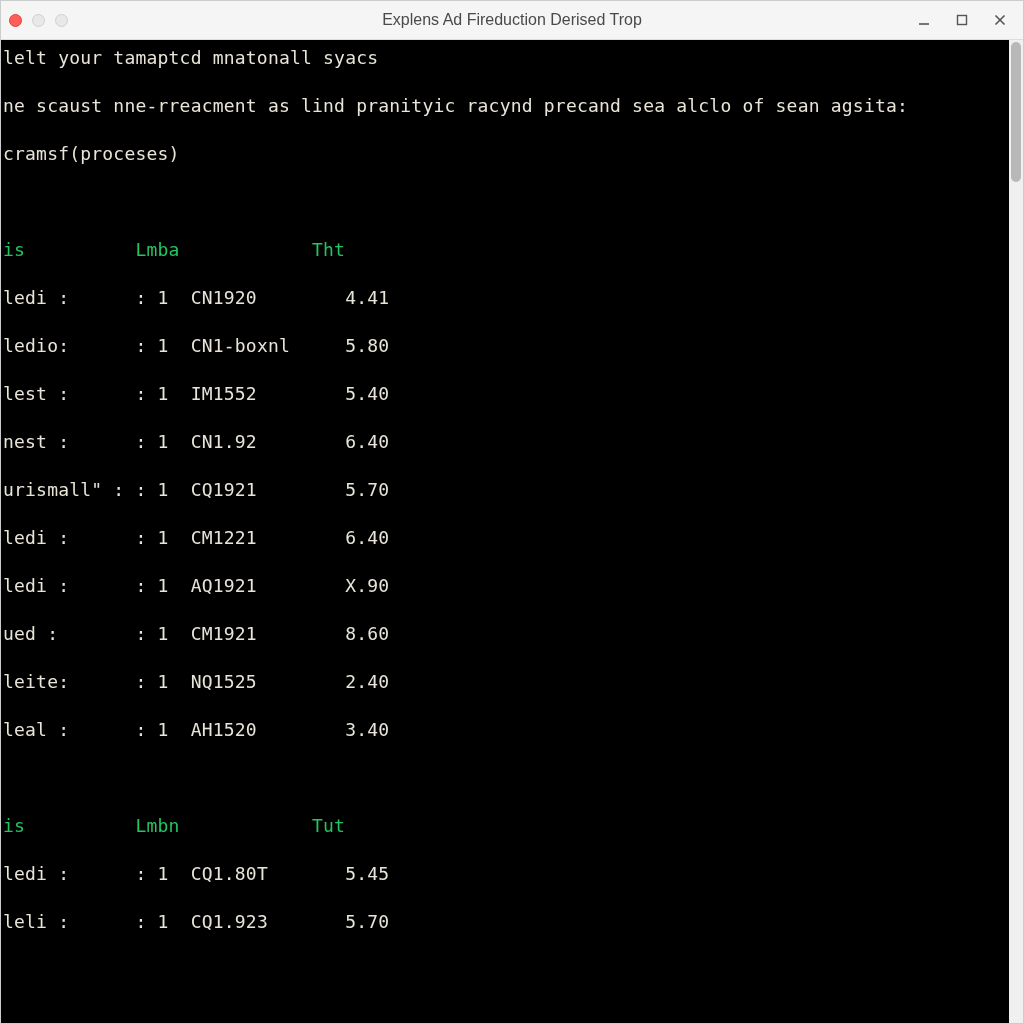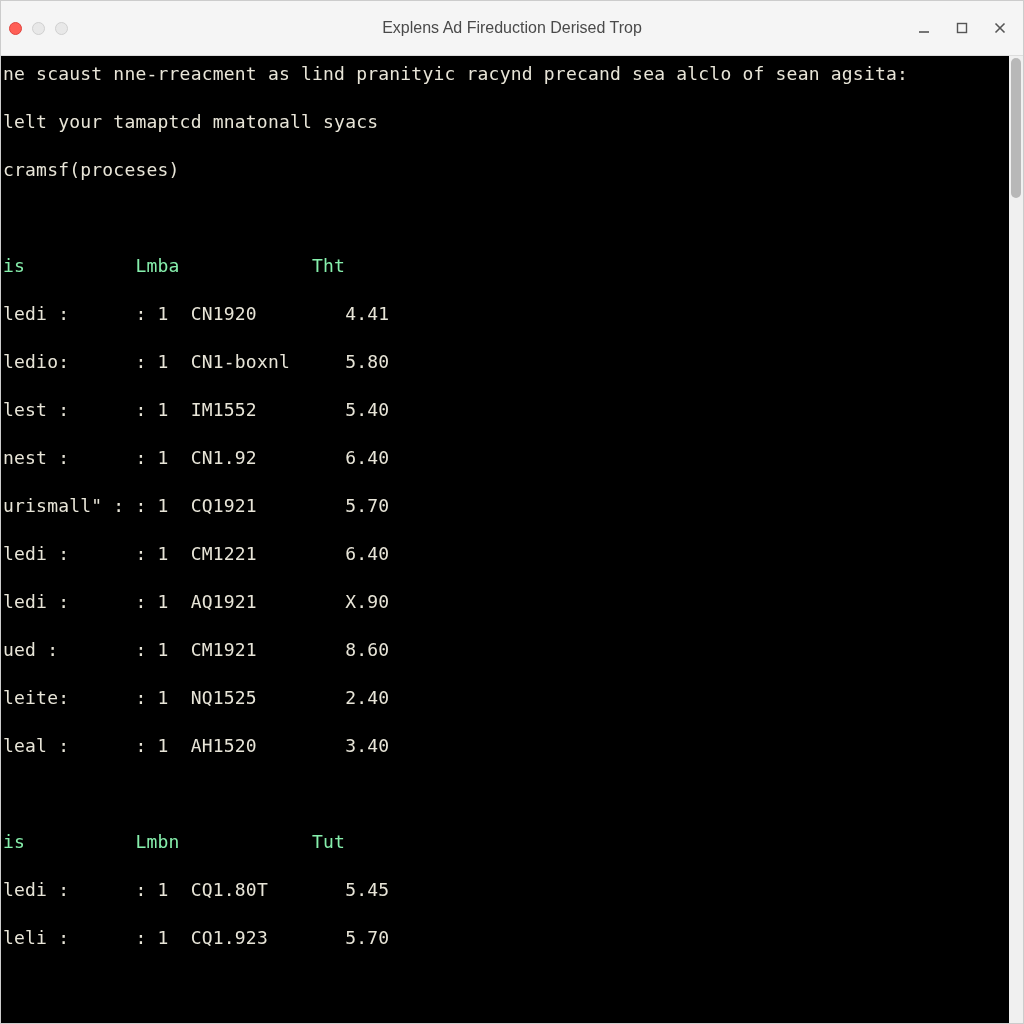--- a/index.html
+++ b/index.html
@@ -12,21 +12,21 @@
   }
   .window {
     width: 100%;
     height: 100%;
     background: #fafafa;
     display: flex;
     flex-direction: column;
     border: 1px solid #ccc;
   }
   .titlebar {
-    height: 55px;
+    height: 39px;
     background: #f5f5f5;
     border-bottom: 1px solid #ddd;
     display: flex;
     align-items: center;
     padding: 0 8px;
     position: relative;
   }
   .traffic-lights {
     display: flex;
     gap: 10px;
@@ -90,21 +90,21 @@
   }
   .scrollthumb {
     position: absolute;
     top: 2px;
     left: 2px;
     right: 2px;
     height: 140px;
     background: #b8b8b8;
     border-radius: 6px;
   }
-  .hdr   { color: #86efac; }  
+  .hdr   { color: #22c55e; }  
   .txt   { color: #e8e5d8; }  
   .row { display: block; }
 </style>
 </head>
 <body>
 
 <div class="window">
   <div class="titlebar">
     <div class="traffic-lights">
       <div class="traffic-light red"></div>
@@ -126,22 +126,22 @@
       <div class="win-btn">
         <svg viewBox="0 0 14 14">
             <line x1="2.5" y1="2.5" x2="11.5" y2="11.5" stroke="#555" stroke-width="1.6"></line>
             <line x1="11.5" y1="2.5" x2="2.5" y2="11.5" stroke="#555" stroke-width="1.6"></line>
           </svg>
       </div>
     </div>
   </div>
 
   <div class="content">
-    <div class="terminal" id="terminal"><span class="row txt">ne scaust nne-rreacment as lind pranityic racynd precand sea alclo of sean agsita:</span>
-<span class="row txt">lelt your tamaptcd mnatonall syacs</span>
+    <div class="terminal" id="terminal"><span class="row txt">lelt your tamaptcd mnatonall syacs</span>
+<span class="row txt">ne scaust nne-rreacment as lind pranityic racynd precand sea alclo of sean agsita:</span>
 <span class="row txt">cramsf(proceses)</span>
 <span class="row"> </span>
 <span class="row"><span class="hdr">is          </span><span class="hdr">Lmba            </span><span class="hdr">Tht</span></span>
 <span class="row"><span class="txt">ledi :      </span><span class="txt">: </span><span class="txt">1  </span><span class="txt">CN1920        </span><span class="txt">4.41    </span></span>
 <span class="row"><span class="txt">ledio:      </span><span class="txt">: </span><span class="txt">1  </span><span class="txt">CN1-boxnl     </span><span class="txt">5.80    </span></span>
 <span class="row"><span class="txt">lest :      </span><span class="txt">: </span><span class="txt">1  </span><span class="txt">IM1552        </span><span class="txt">5.40    </span></span>
 <span class="row"><span class="txt">nest :      </span><span class="txt">: </span><span class="txt">1  </span><span class="txt">CN1.92        </span><span class="txt">6.40    </span></span>
 <span class="row"><span class="txt">urismall" : </span><span class="txt">: </span><span class="txt">1  </span><span class="txt">CQ1921        </span><span class="txt">5.70    </span></span>
 <span class="row"><span class="txt">ledi :      </span><span class="txt">: </span><span class="txt">1  </span><span class="txt">CM1221        </span><span class="txt">6.40    </span></span>
 <span class="row"><span class="txt">ledi :      </span><span class="txt">: </span><span class="txt">1  </span><span class="txt">AQ1921        </span><span class="txt">X.90    </span></span>

